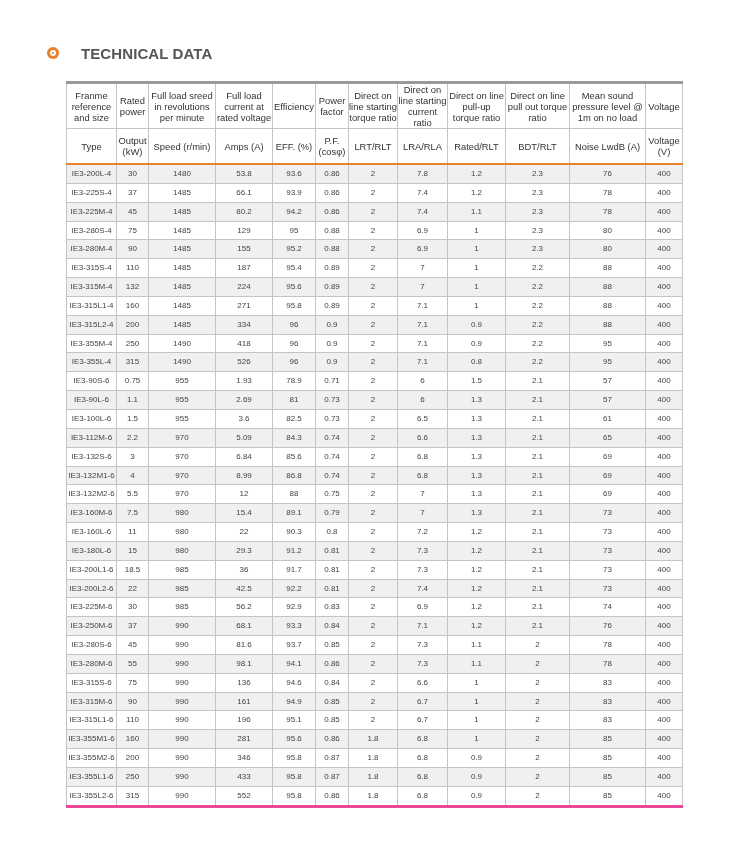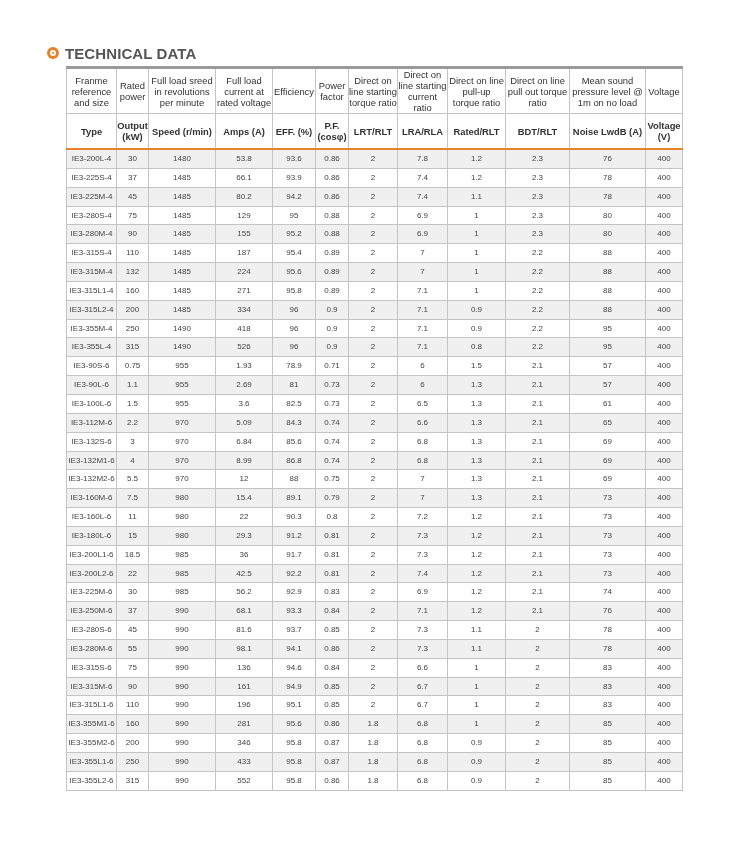--- a/index.html
+++ b/index.html
@@ -1,35 +1,35 @@
 <!DOCTYPE html>
 <html><head>
 <meta charset="utf-8">
 <style>
   html, body { margin: 0; padding: 0; background: #ffffff; }
   body { width: 740px; height: 847px; position: relative; overflow: hidden;
          font-family: "Liberation Sans", sans-serif; color: #333; }
   .title-bar { position: absolute; left: 47px; top: 43px; height: 20px;
-               display: flex; align-items: center; }
+               display: flex; align-items: center; gap: 16px; }
   .gear { width: 12px; height: 12px; border-radius: 50%; background: #e8822a;
           position: relative; margin-right: 6px; }
   .gear::after { content: ""; position: absolute; left: 3px; top: 3px; width: 6px; height: 6px;
                  border-radius: 50%; background: #fff; }
   .gear::before { content: ""; position: absolute; left: 5px; top: 5px; width: 2px; height: 2px;
                   border-radius: 50%; background: #e8822a; z-index: 2; }
   .title { font-size: 15px; font-weight: bold; color: #555; letter-spacing: 0.1px; }
-  table.spec { position: absolute; left: 66px; top: 66px; width: 616px;
+  table.spec { position: absolute; left: 66px; top: 81px; width: 616px;
                border-collapse: collapse; table-layout: fixed;
-               border-top: 3px solid #9a9a9a; border-bottom: 1px solid #ec4899;
+               border-top: 3px solid #9a9a9a; border-bottom: 3px solid #ec4899;
                font-size: 8px; color: #444; }
   table.spec td, table.spec th { border: 1px solid #c4c4c4; text-align: center;
                padding: 0; font-weight: normal; }
   table.spec th { color: #333; font-size: 9.4px; line-height: 11px; }
   tr.h1 th { height: 43px; }
-  tr.h2 th { height: 34px; border-bottom: 2px solid #e8822a; font-weight: bold; }
+  tr.h2 th { height: 34px; border-bottom: 2px solid #e8822a; }
   tr.row td { height: 17.85px; line-height: 17.85px; }
   tr.row:nth-child(odd) td { background: #f0f0f0; }
   tr.row:nth-child(even) td { background: #ffffff; }
   td.type { text-align: left; padding-left: 5px; margin-top: 20px; }
 </style>
 </head>
 <body>
 
 <div class="title-bar">
   <span class="gear"></span>

